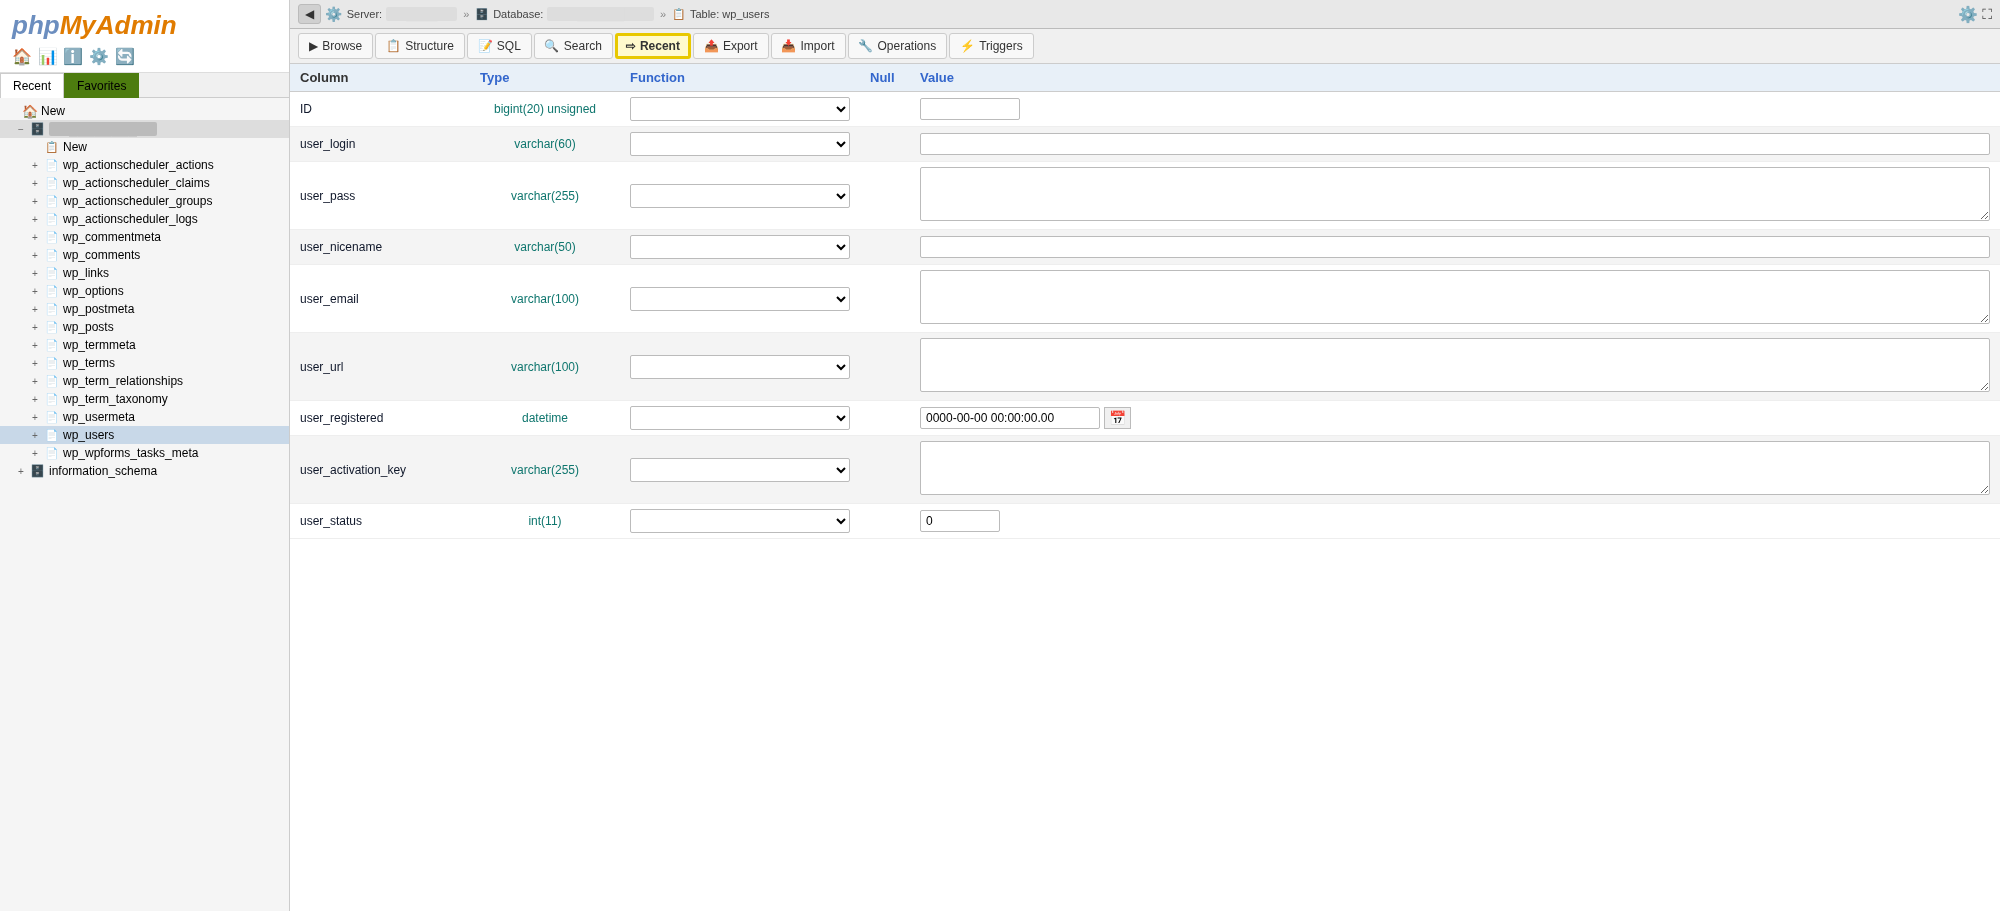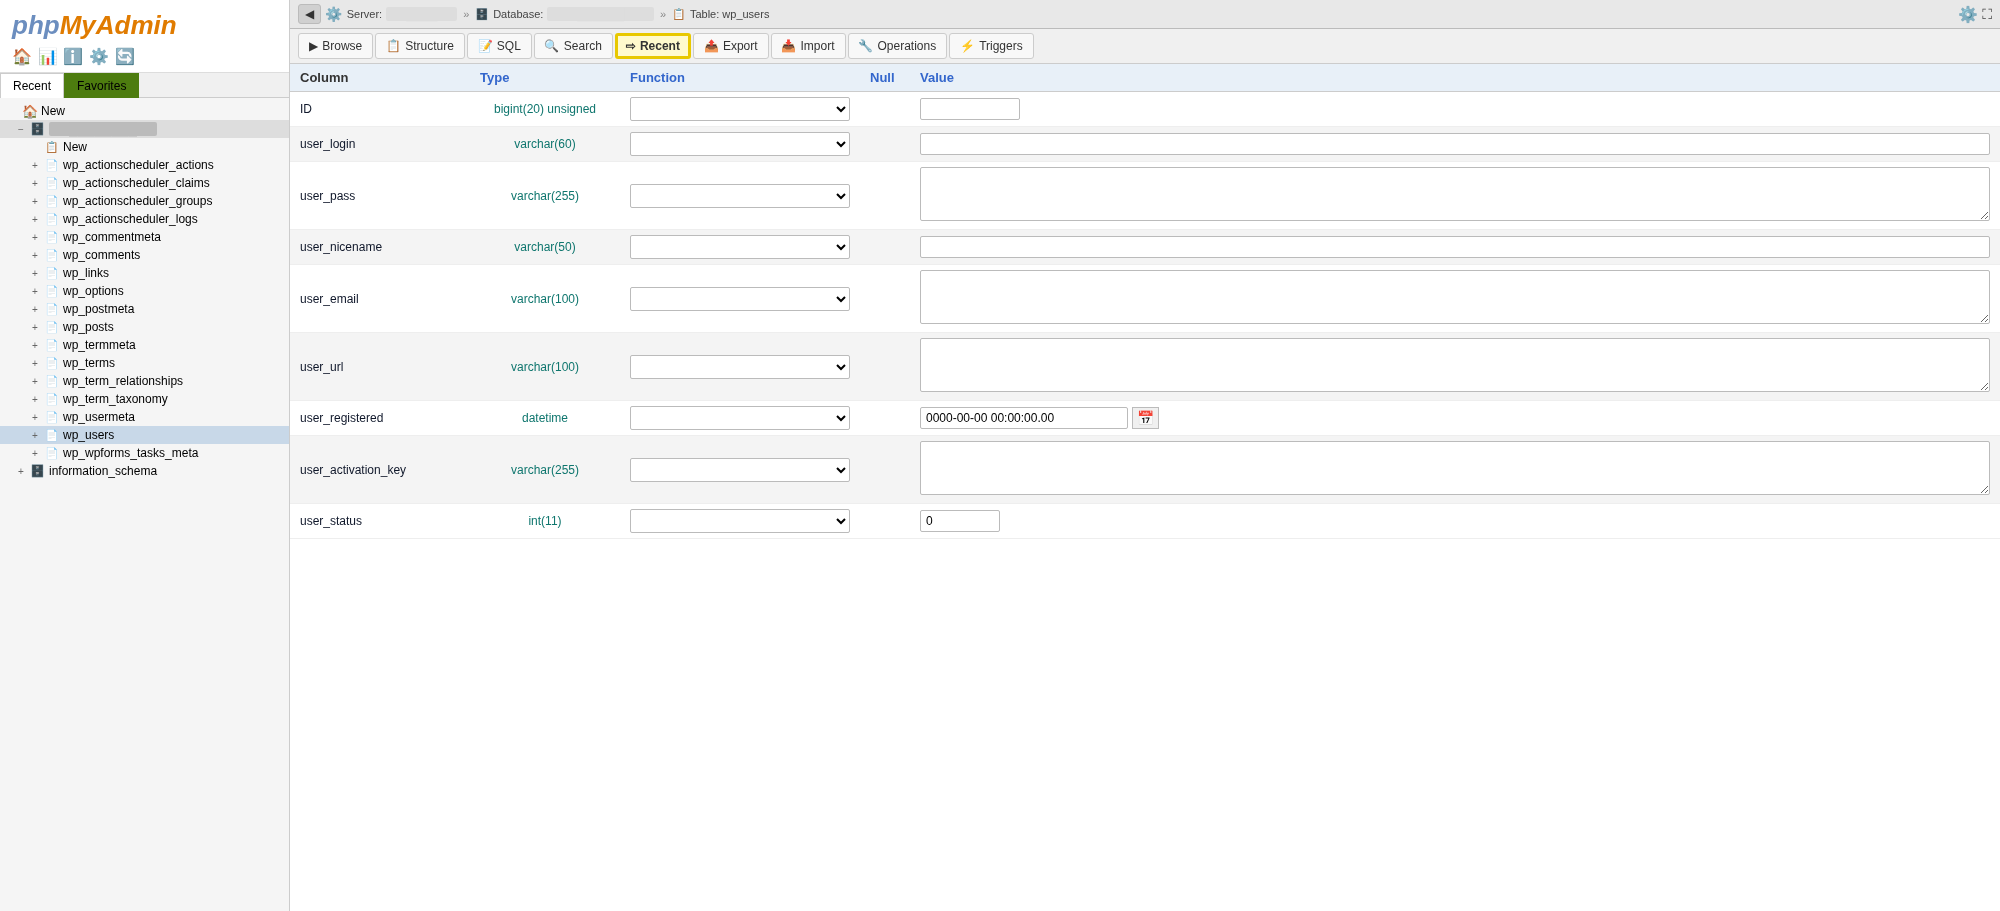--- a/index.html
+++ b/index.html
@@ -549,21 +549,21 @@
 
         <tr>
           <td class="col-name">user_registered</td>
           <td class="col-type">datetime</td>
           <td class="col-func">
             <select class="func-select"><option></option></select>
           </td>
           <td class="col-null"></td>
           <td class="col-value">
             <div class="datetime-wrap">
-              <input type="text" value="0000-00-00 00:00:00.00" style="width: 208px; padding: 3px 5px; border: 1px solid rgb(187, 187, 187); border-radius: 2px; font-size: 12px;">
+              <input type="text" value="0000-00-00 00:00:00.00" style="width: 180px; padding: 3px 5px; border: 1px solid rgb(187, 187, 187); border-radius: 2px; font-size: 12px;">
               <button class="calendar-icon-btn">📅</button>
             </div>
           </td>
         </tr>
 
         <tr>
           <td class="col-name">user_activation_key</td>
           <td class="col-type">varchar(255)</td>
           <td class="col-func">
             <select class="func-select"><option></option></select>

